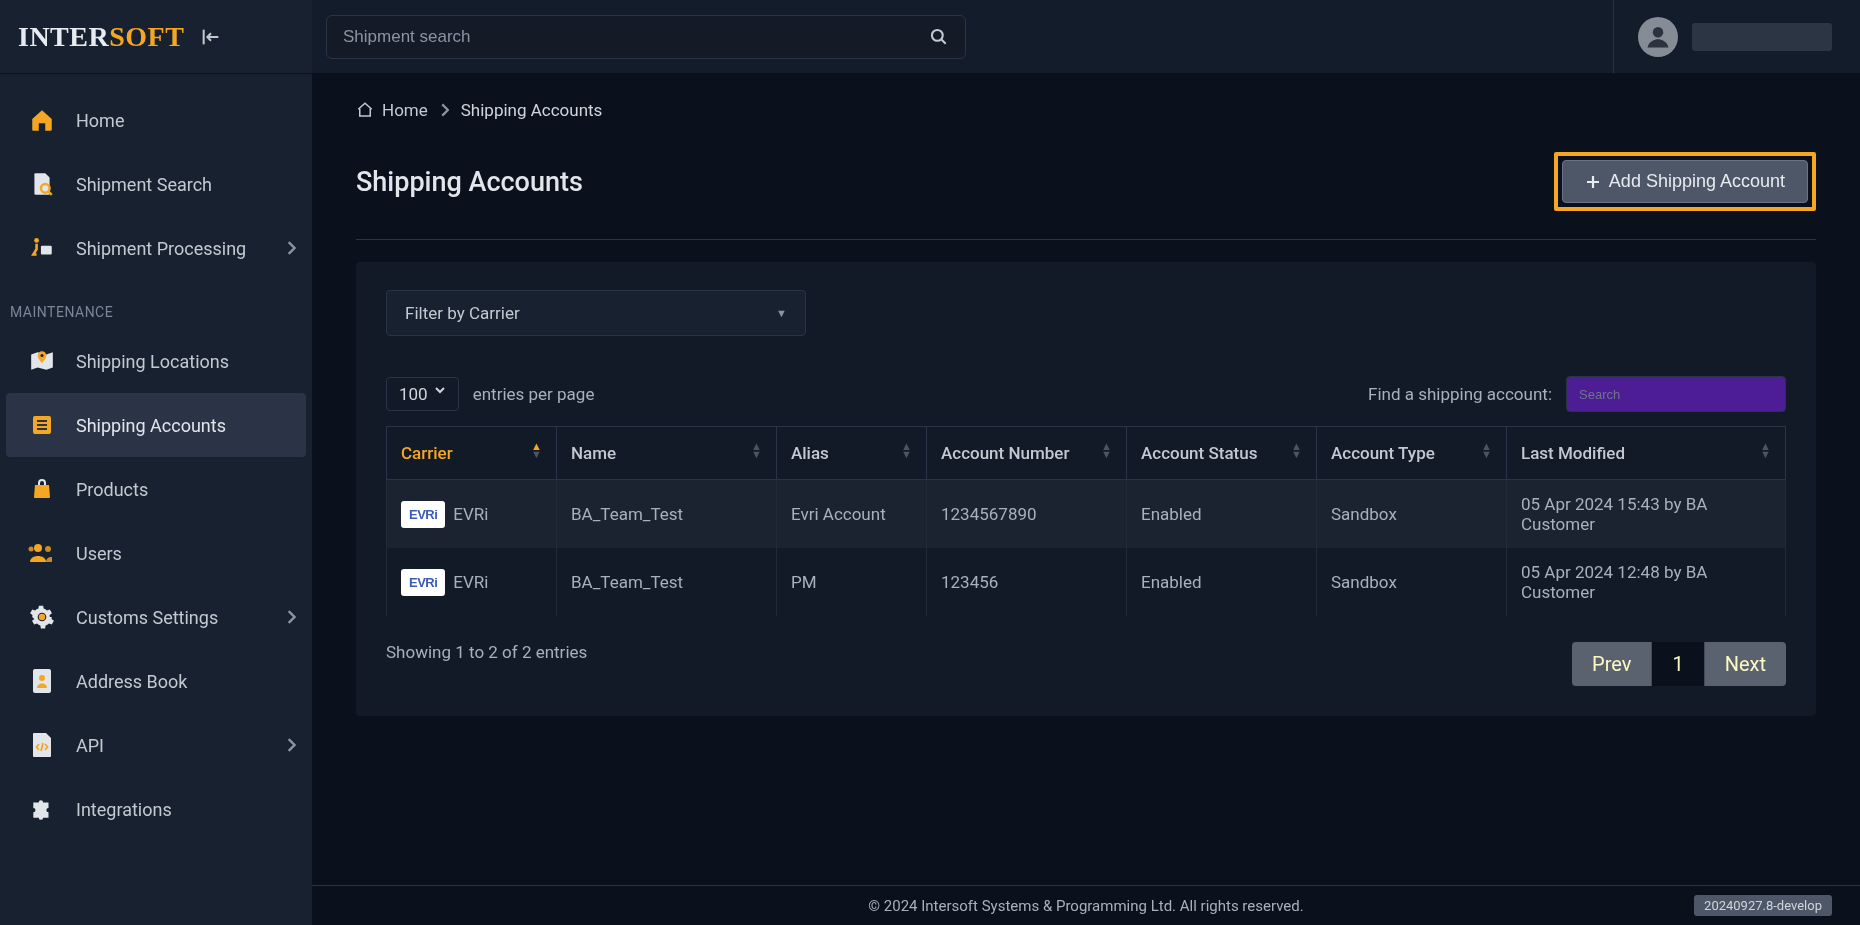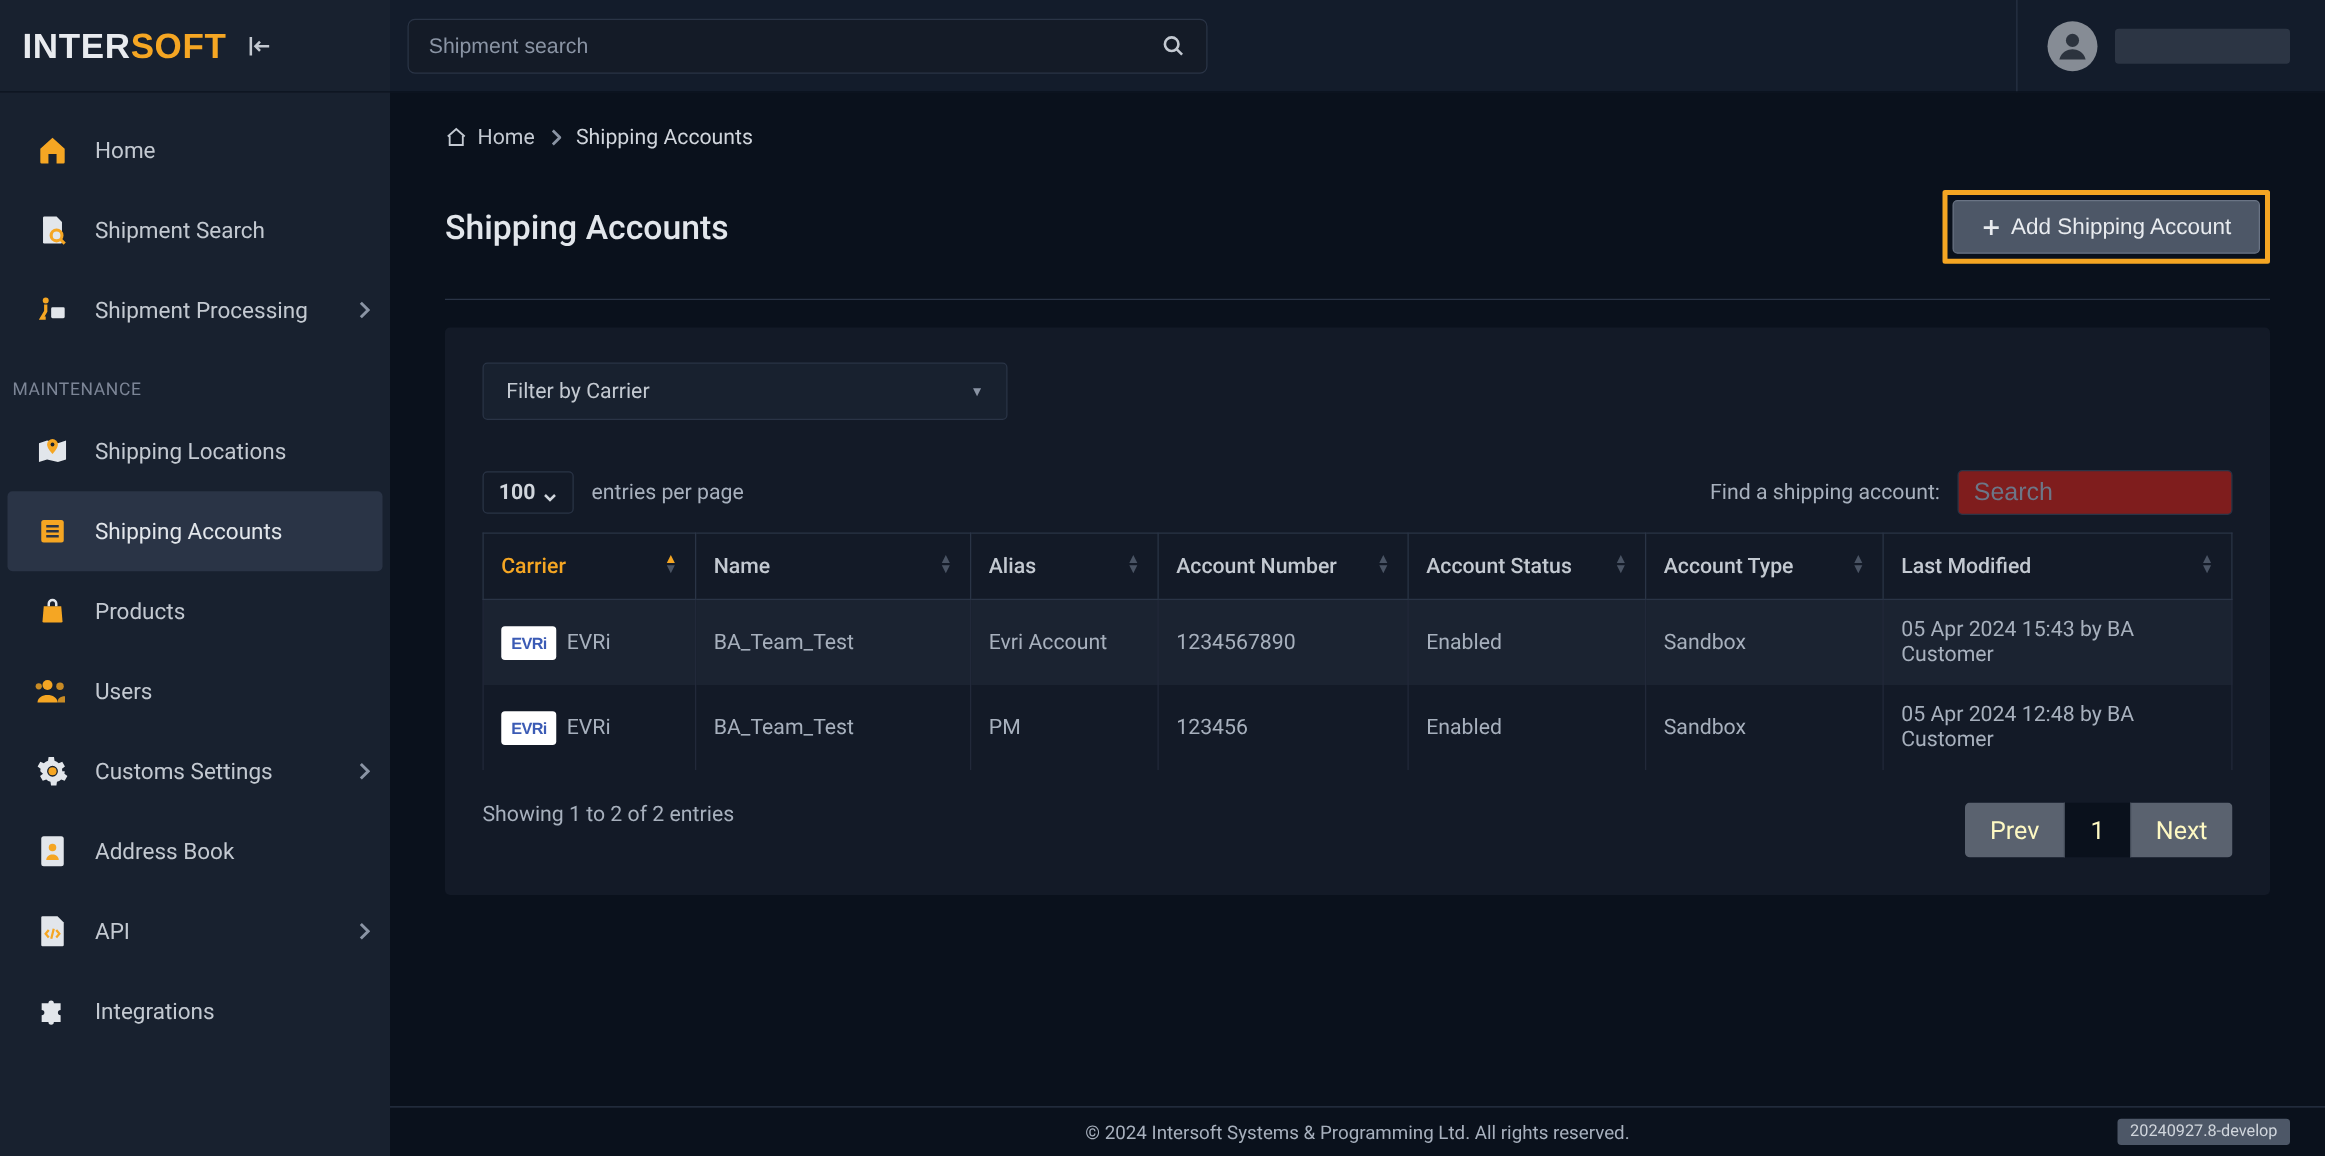--- a/index.html
+++ b/index.html
@@ -2,21 +2,21 @@
 <html><head>
 <meta charset="utf-8">
 <style>
   * { box-sizing: border-box; margin: 0; padding: 0; }
   html, body { width: 1860px; height: 925px; font-family: -apple-system, "Segoe UI", Roboto, Arial, sans-serif; background: #0a111c; color: #c3c9d1; overflow: hidden; }
   .app { display: flex; flex-direction: column; width: 100%; height: 100%; }
   
   
   .header { display: flex; align-items: center; height: 74px; background: #131c2b; border-bottom: 1px solid #0a111c; }
   .logo-slot { width: 312px; display: flex; align-items: center; gap: 10px; padding-left: 18px; background: #18212f; height: 100%; }
-  .logo { font-weight: 800; font-size: 28px; letter-spacing: 0.5px; font-family: Liberation Sans, sans-serif; }
+  .logo { font-weight: 800; font-size: 28px; letter-spacing: 0.5px; font-family: Liberation Serif, serif; }
   .logo .w { color: #e8ebef; }
   .logo .o { color: #f5a623; }
   .collapse-btn { color: #c3c9d1; font-size: 22px; cursor: pointer; margin-left: 6px; }
   .search-wrap { flex: 0 0 640px; margin-left: 14px; }
   .search-box { display: flex; align-items: center; background: #141b27; border: 1px solid #2a3446; border-radius: 6px; height: 44px; padding: 0 16px; }
   .search-box input { flex: 1; background: transparent; border: none; outline: none; color: #c3c9d1; font-size: 17px; }
   .search-box input::placeholder { color: #8a94a4; }
   .search-box .icon { color: #c3c9d1; }
   .header-spacer { flex: 1; }
   .user-zone { display: flex; align-items: center; gap: 14px; padding-right: 28px; border-left: 1px solid #283245; height: 100%; padding-left: 24px; }
@@ -47,23 +47,23 @@
   .add-btn { background: #4d5767; border: 1px solid #6a7485; color: #e8ebef; font-size: 18px; padding: 10px 22px; border-radius: 4px; cursor: pointer; display: flex; align-items: center; gap: 8px; }
 
   
   .panel { background: #131a27; border-radius: 4px; margin-top: 22px; padding: 28px 30px 30px 30px; }
   .filter-row { display: flex; }
   .filter-select { width: 420px; height: 46px; background: #18212f; border: 1px solid #2a3446; border-radius: 4px; display: flex; align-items: center; justify-content: space-between; padding: 0 18px; font-size: 17px; color: #c3c9d1; cursor: pointer; }
   .filter-select .caret { color: #8a94a4; font-size: 11px; }
   
   .table-controls { display: flex; align-items: center; justify-content: space-between; margin-top: 40px; font-size: 17px; color: #a7b0bd; }
   .left-ctrl { display: flex; align-items: center; gap: 14px; }
-  .page-size { display: flex; align-items: flex-end; gap: 6px; border: 1px solid #2a3446; border-radius: 4px; padding: 6px 12px; color: #d0d5dc; cursor: pointer; font-weight: bold; }
+  .page-size { display: flex; align-items: flex-start; gap: 6px; border: 1px solid #2a3446; border-radius: 4px; padding: 6px 12px; color: #d0d5dc; cursor: pointer; }
   .right-ctrl { display: flex; align-items: center; gap: 14px; }
-  .table-search { width: 220px; height: 36px; background: #7f1d1d; border: 1px solid #2a3446; border-radius: 4px; padding: 0 12px; color: #c3c9d1; font-size: 20px; outline: none; }
+  .table-search { width: 220px; height: 36px; background: #4c1d95; border: 1px solid #2a3446; border-radius: 4px; padding: 0 12px; color: #c3c9d1; font-size: 13px; outline: none; }
   .table-search::placeholder { color: #6c7687; }
 
   
   table.data { width: 100%; border-collapse: collapse; margin-top: 14px; }
   table.data th { text-align: left; padding: 16px 14px; border: 1px solid #2a3446; font-weight: 500; font-size: 17px; color: #c3c9d1; position: relative; }
   table.data th.sorted { color: #f5a623; }
   table.data th .sort { float: right; font-size: 11px; line-height: 8px; color: #4a5464; }
   table.data th.sorted .sort .asc { color: #f5a623; }
   table.data td { padding: 14px 14px; border-left: 1px solid #22293a; border-right: 1px solid #22293a; font-size: 17px; color: #a7b0bd; }
   table.data tbody tr:nth-child(odd) { background: #1b2331; }

